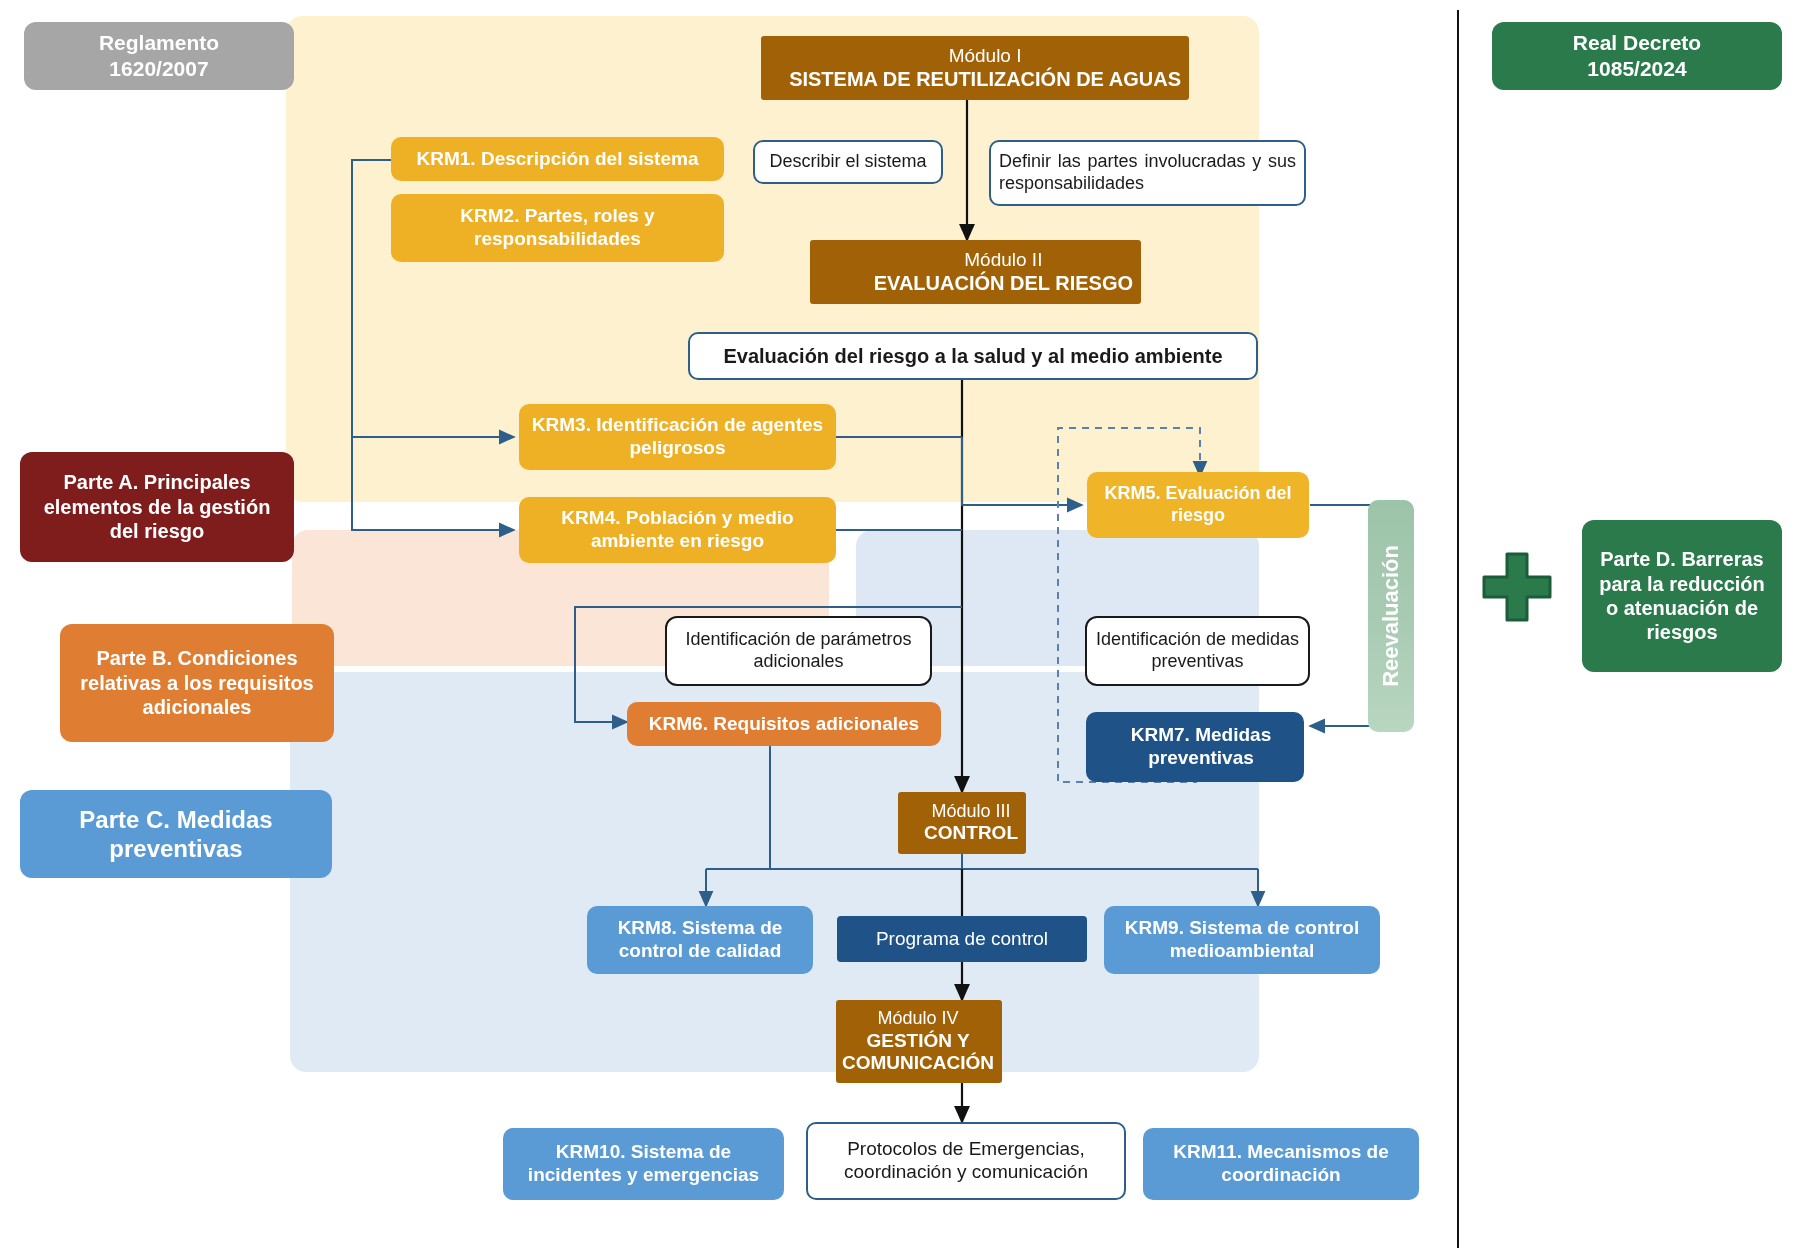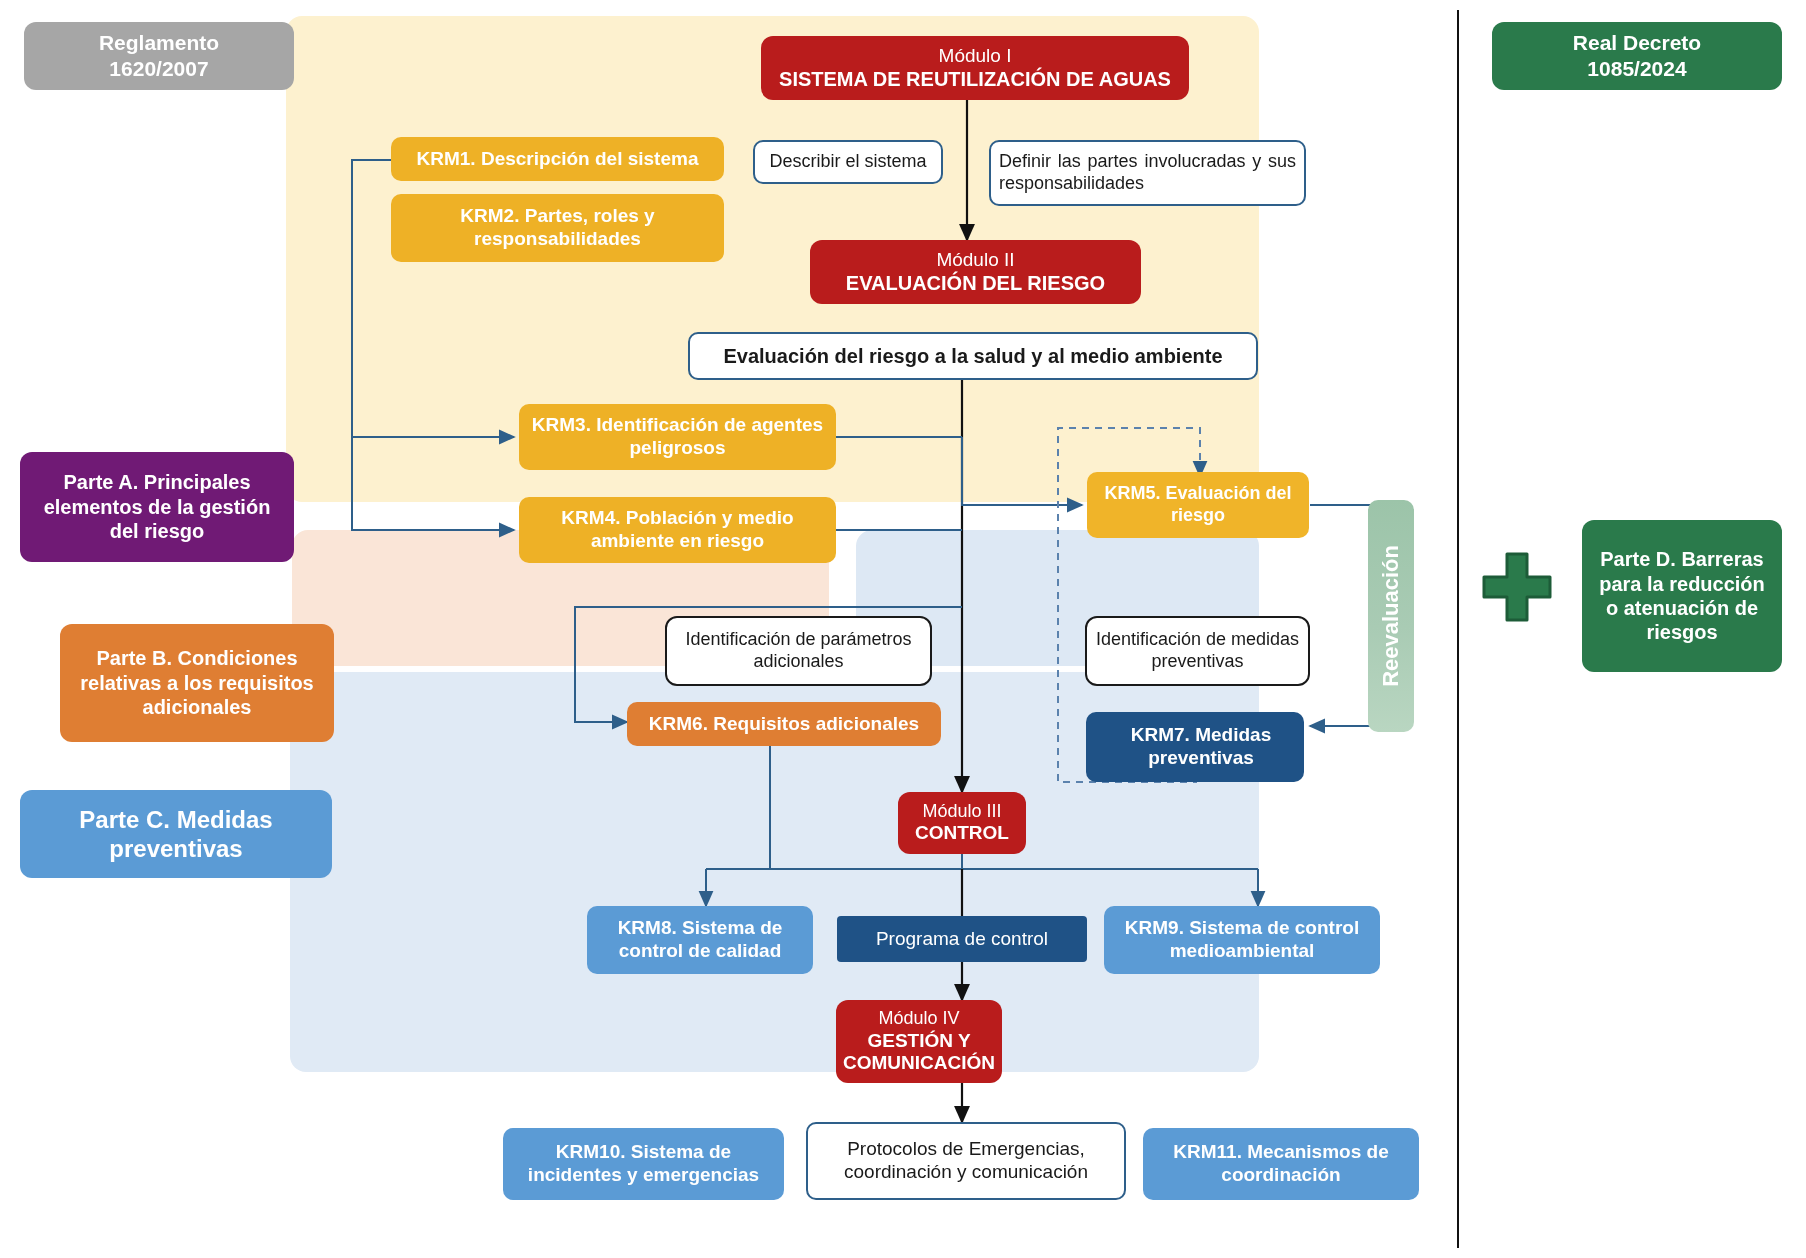--- a/index.html
+++ b/index.html
@@ -16,42 +16,42 @@
   .panel-b{background:#fae5d7;}
   .panel-c{background:#e0eaf5;}
   .panel-c-top{background:#dde8f4;}
 
   
   .node{
     position:absolute;display:flex;align-items:center;justify-content:center;
     text-align:center;border-radius:10px;line-height:1.2;
     box-sizing:border-box;padding:4px 8px;
   }
-  .module{background:#b91c1c;color:#ffffff;border-radius:12px;}
+  .module{background:#a16207;color:#ffffff;border-radius:3px;justify-content:flex-end;}
   .module .m-small{font-weight:400;}
   .module .m-big{font-weight:700;}
   .krm-yellow{background:#eeb126;color:#ffffff;font-weight:600;}
   .krm-yellow-b{background:#f0b429;color:#ffffff;font-weight:700;}
   .krm-orange{background:#df7e33;color:#ffffff;font-weight:600;}
   .krm-navy{background:#1f5286;color:#ffffff;font-weight:600;}
   .krm-blue{background:#5b9bd5;color:#ffffff;font-weight:600;}
   .white-box{
     background:#ffffff;color:#1a1a1a;border:2px solid #2e5f8a;border-radius:10px;font-weight:400;
   }
   .white-box-dark{
     background:#ffffff;color:#1a1a1a;border:2.5px solid #1a1a1a;border-radius:12px;font-weight:400;
   }
 
   
   .legend{
     position:absolute;display:flex;align-items:center;justify-content:center;text-align:center;
     border-radius:12px;color:#ffffff;font-weight:700;line-height:1.22;padding:18px 10px;box-sizing:border-box;
   }
   .lg-grey{background:#a6a6a6;}
-  .lg-yellow{background:#701a75;}
+  .lg-yellow{background:#7f1d1d;}
   .lg-orange{background:#df7e33;margin-left:40px;}
   .lg-blue{background:#5b9bd5;}
   .lg-green{background:#2a7a4b;}
 
   
   .reeval{
     position:absolute;background:linear-gradient(180deg,#9cc4a9 0%,#a9cbb4 55%,#b9d6c1 100%);
     border-radius:10px;color:#ffffff;font-weight:700;
     display:flex;align-items:center;justify-content:center;
   }

